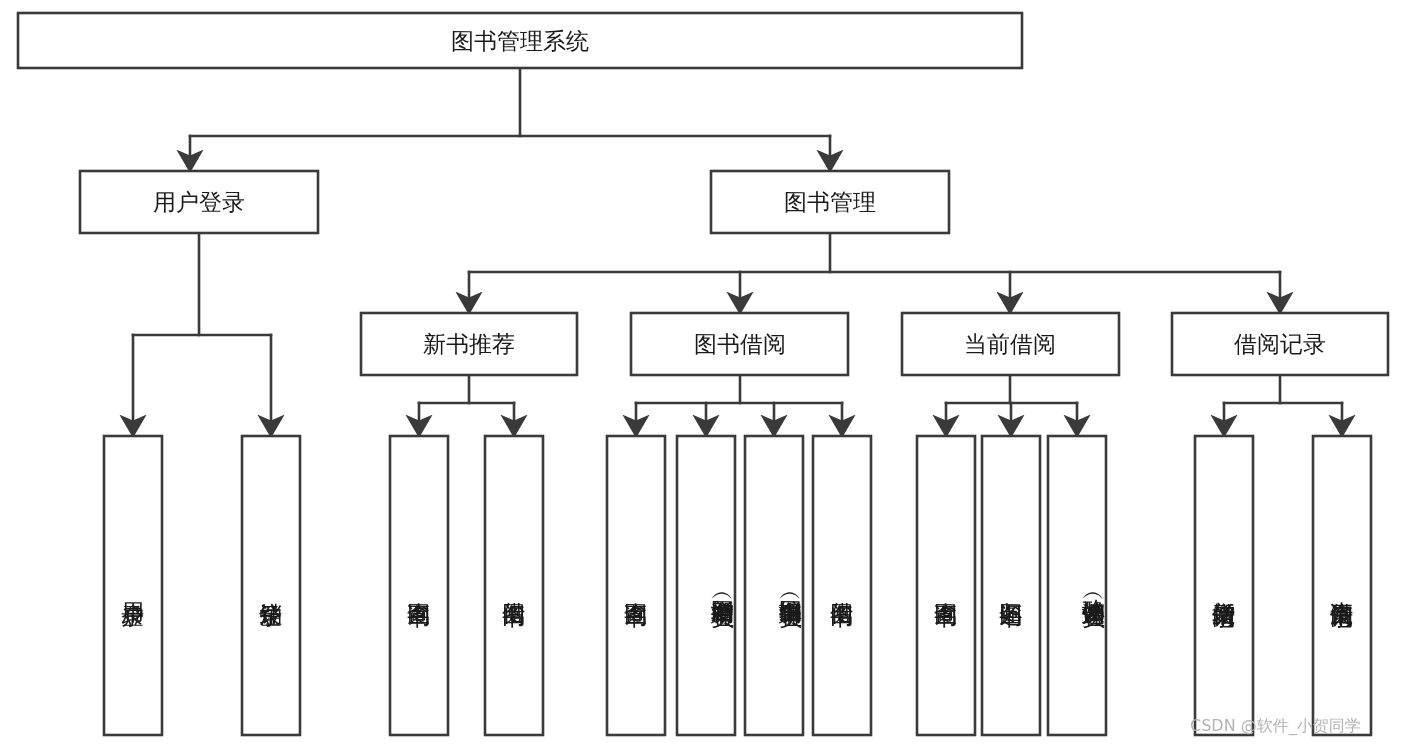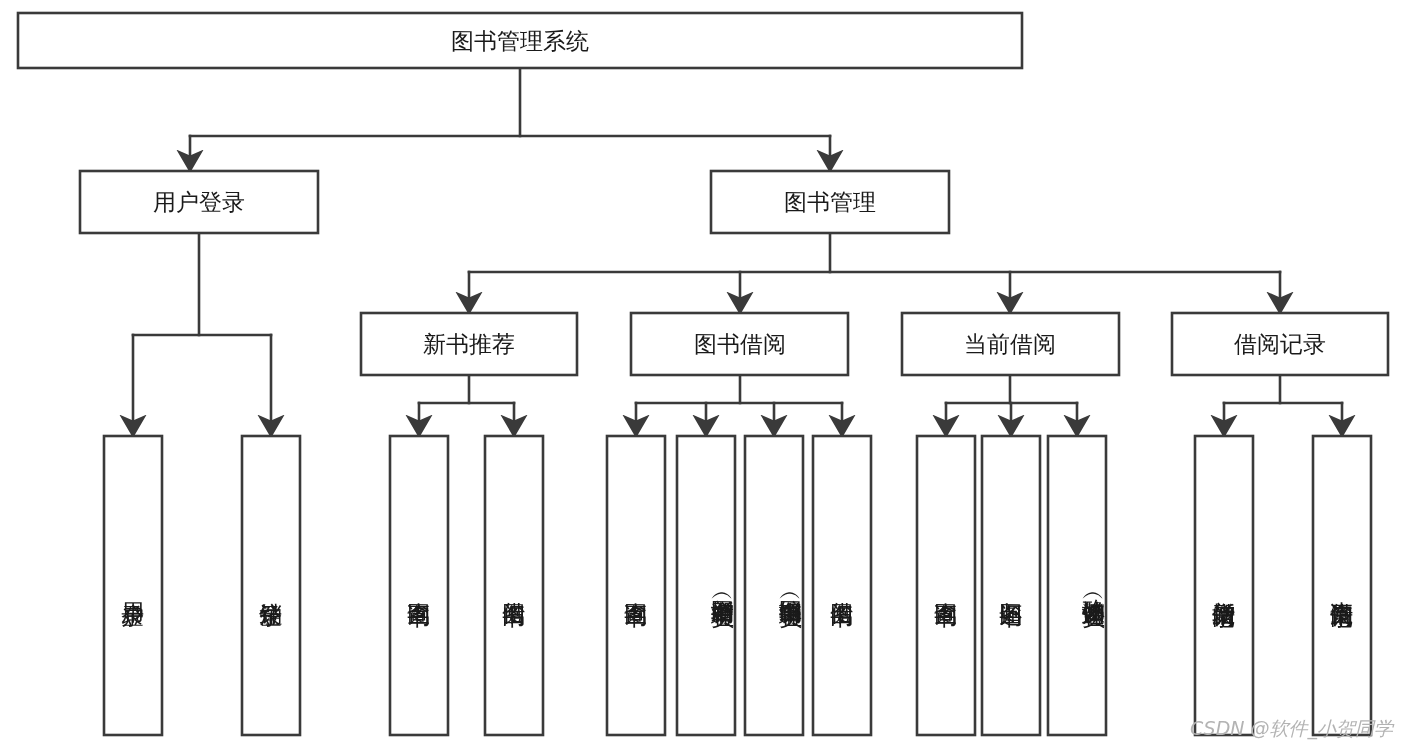--- a/index.html
+++ b/index.html
@@ -56,24 +56,23 @@
     line-height: 1.06;
     color: #1a1a1a;
     letter-spacing: 1px;
     white-space: nowrap;
     text-align: center;
     pointer-events: none;
   }
   .watermark {
     position: absolute;
     font-family: "DejaVu Sans", "Liberation Sans", sans-serif;
-    font-size: 19px;
+    font-size: 16px;
     color: #b3b3b3;
     white-space: nowrap;
-    font-style: italic;
   }
 </style>
 </head>
 <body>
 
 <div id="diagram-root">
 
   <svg id="flow" viewBox="0 0 1405 747">
     <defs>
       <marker id="arrow" viewBox="0 0 12 14" refX="11" refY="7" markerWidth="9" markerHeight="11" orient="auto-start-reverse">

